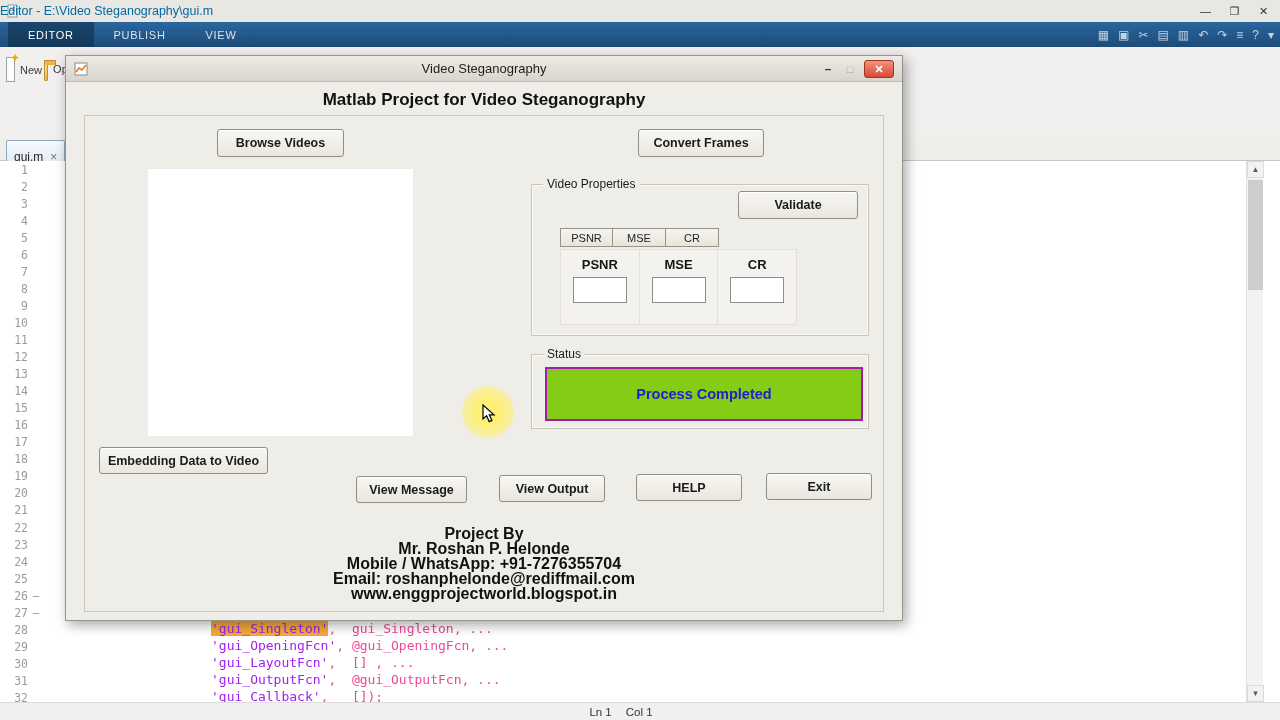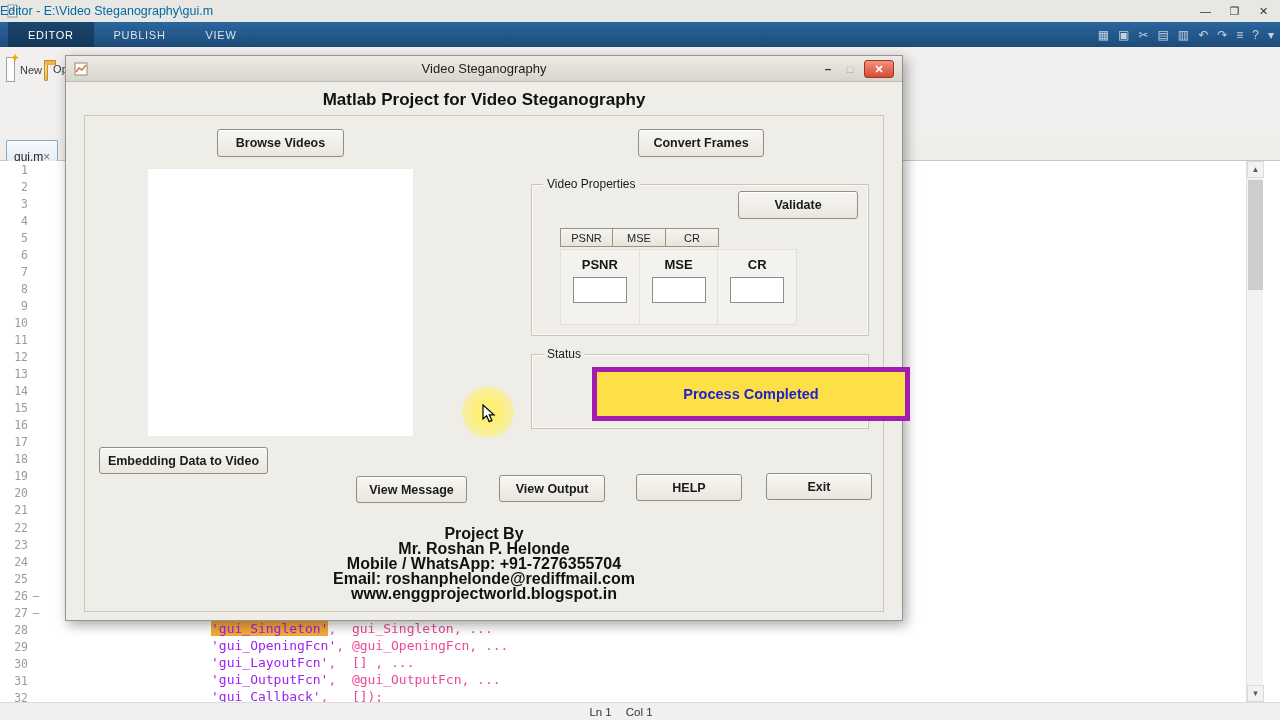--- a/index.html
+++ b/index.html
@@ -27,21 +27,21 @@
   .tool-item{position:absolute;top:10px;display:flex;flex-direction:row;align-items:center;gap:5px;width:36px;}
   .tool-item .tlabel{font-size:11px;color:#3A3A3A;}
   .ti-new{left:6px;}  .ti-open{left:44px;}
   .page-icon{width:20px;height:25px;background:#FDFDFD;border:1px solid #9DA3A8;position:relative;}
   .page-icon::after{content:"✦";position:absolute;right:-6px;top:-7px;color:#F2A900;font-size:12px;}
   .folder-icon{width:24px;height:17px;margin-top:7px;background:linear-gradient(#FFE2A0,#EFB33E);border:1px solid #C08F2F;border-radius:1px;position:relative;}
   .folder-icon::before{content:"";position:absolute;left:-1px;top:-5px;width:10px;height:4px;background:#EFB33E;border:1px solid #C08F2F;border-bottom:none;border-radius:1px 1px 0 0;}
 
   
   .doctab-bar{position:absolute;left:0;top:138px;width:100%;height:23px;background:#EFEEEB;border-bottom:1px solid #C9C7C2;}
-  .doctab{position:absolute;left:6px;top:2px;height:33px;padding:0 7px;display:flex;align-items:center;background:linear-gradient(#F7FAFD,#D9E6F2);border:1px solid #8FA9C2;border-bottom:none;font-size:12px;color:#1F1F1F;border-radius:2px 2px 0 0;}
+  .doctab{position:absolute;left:6px;top:2px;height:33px;padding:0 7px;display:flex;align-items:center;gap:7px;background:linear-gradient(#F7FAFD,#D9E6F2);border:1px solid #8FA9C2;border-bottom:none;font-size:12px;color:#1F1F1F;border-radius:2px 2px 0 0;}
   .tabclose{color:#777;font-size:12px;}
 
   
   .editor{position:absolute;left:0;top:161px;width:1246px;height:541px;background:#FFF;}
   #gutter{position:absolute;left:0;top:0;width:46px;}
   .lnrow{height:17.06px;display:flex;align-items:center;font-family:"DejaVu Sans Mono",monospace;font-size:11.5px;color:#9B9B9B;}
   .lnnum{width:28px;text-align:right;}
   .lnfold{width:16px;text-align:center;color:#8A8A8A;font-size:11px;}
   #codeblock{position:absolute;left:211px;top:459px;}
   .code-line{height:17.06px;line-height:17.06px;font-family:"DejaVu Sans Mono",monospace;font-size:13px;white-space:pre;}
@@ -88,21 +88,21 @@
   .panel.vp{left:465px;top:102px;width:338px;height:152px;}
   .panel.sp{left:465px;top:272px;width:338px;height:75px;}
   #metric-tabs{position:absolute;left:28px;top:43px;display:flex;}
   .mtab{width:53px;height:19px;background:linear-gradient(#F5F4F0,#E6E4DA);border:1px solid #979589;border-left-width:0;font-size:11px;font-family:"Liberation Sans",sans-serif;color:#222;display:flex;align-items:center;justify-content:center;}
   .mtab:first-child{border-left-width:1px;}
   #metric-cells{position:absolute;left:28px;top:64px;width:237px;height:76px;display:flex;border:1px solid #E2DFD5;background:rgba(255,255,255,.3);}
   .mcell{flex:1;display:flex;flex-direction:column;align-items:center;border-right:1px solid #E2DFD5;}
   .mcell:last-child{border-right:none;}
   .mlabel{margin-top:7px;font-size:13px;font-weight:bold;color:#151515;}
   .medit{margin-top:5px;width:54px;height:26px;background:#FFF;border:1px solid #8F8E86;font-size:12px;text-align:center;font-family:"Liberation Sans",sans-serif;}
-  .status-box{position:absolute;left:13px;top:12px;width:318px;height:54px;background:#fde047;border:5px solid #a21caf;display:flex;align-items:center;justify-content:center;margin-left:47px;}
+  .status-box{position:absolute;left:13px;top:12px;width:318px;height:54px;background:#84cc16;border:2px solid #a21caf;display:flex;align-items:center;justify-content:center;}
   .status-msg{font-size:14.5px;font-weight:bold;color:var(--status-blue,#2121CE);}
 
   .footer{position:absolute;left:0;right:0;top:444px;text-align:center;}
   .fline{font-size:16px;font-weight:bold;color:#111;line-height:15px;}
 
   
   .cursor-highlight{position:absolute;left:462px;top:386px;width:52px;height:52px;border-radius:50%;z-index:20;
     background:radial-gradient(circle,rgba(255,240,110,.95) 30%,rgba(255,240,110,.5) 70%,rgba(255,240,110,0) 100%);}
   .cursor-svg{position:absolute;left:482px;top:404px;z-index:21;}
 </style>

